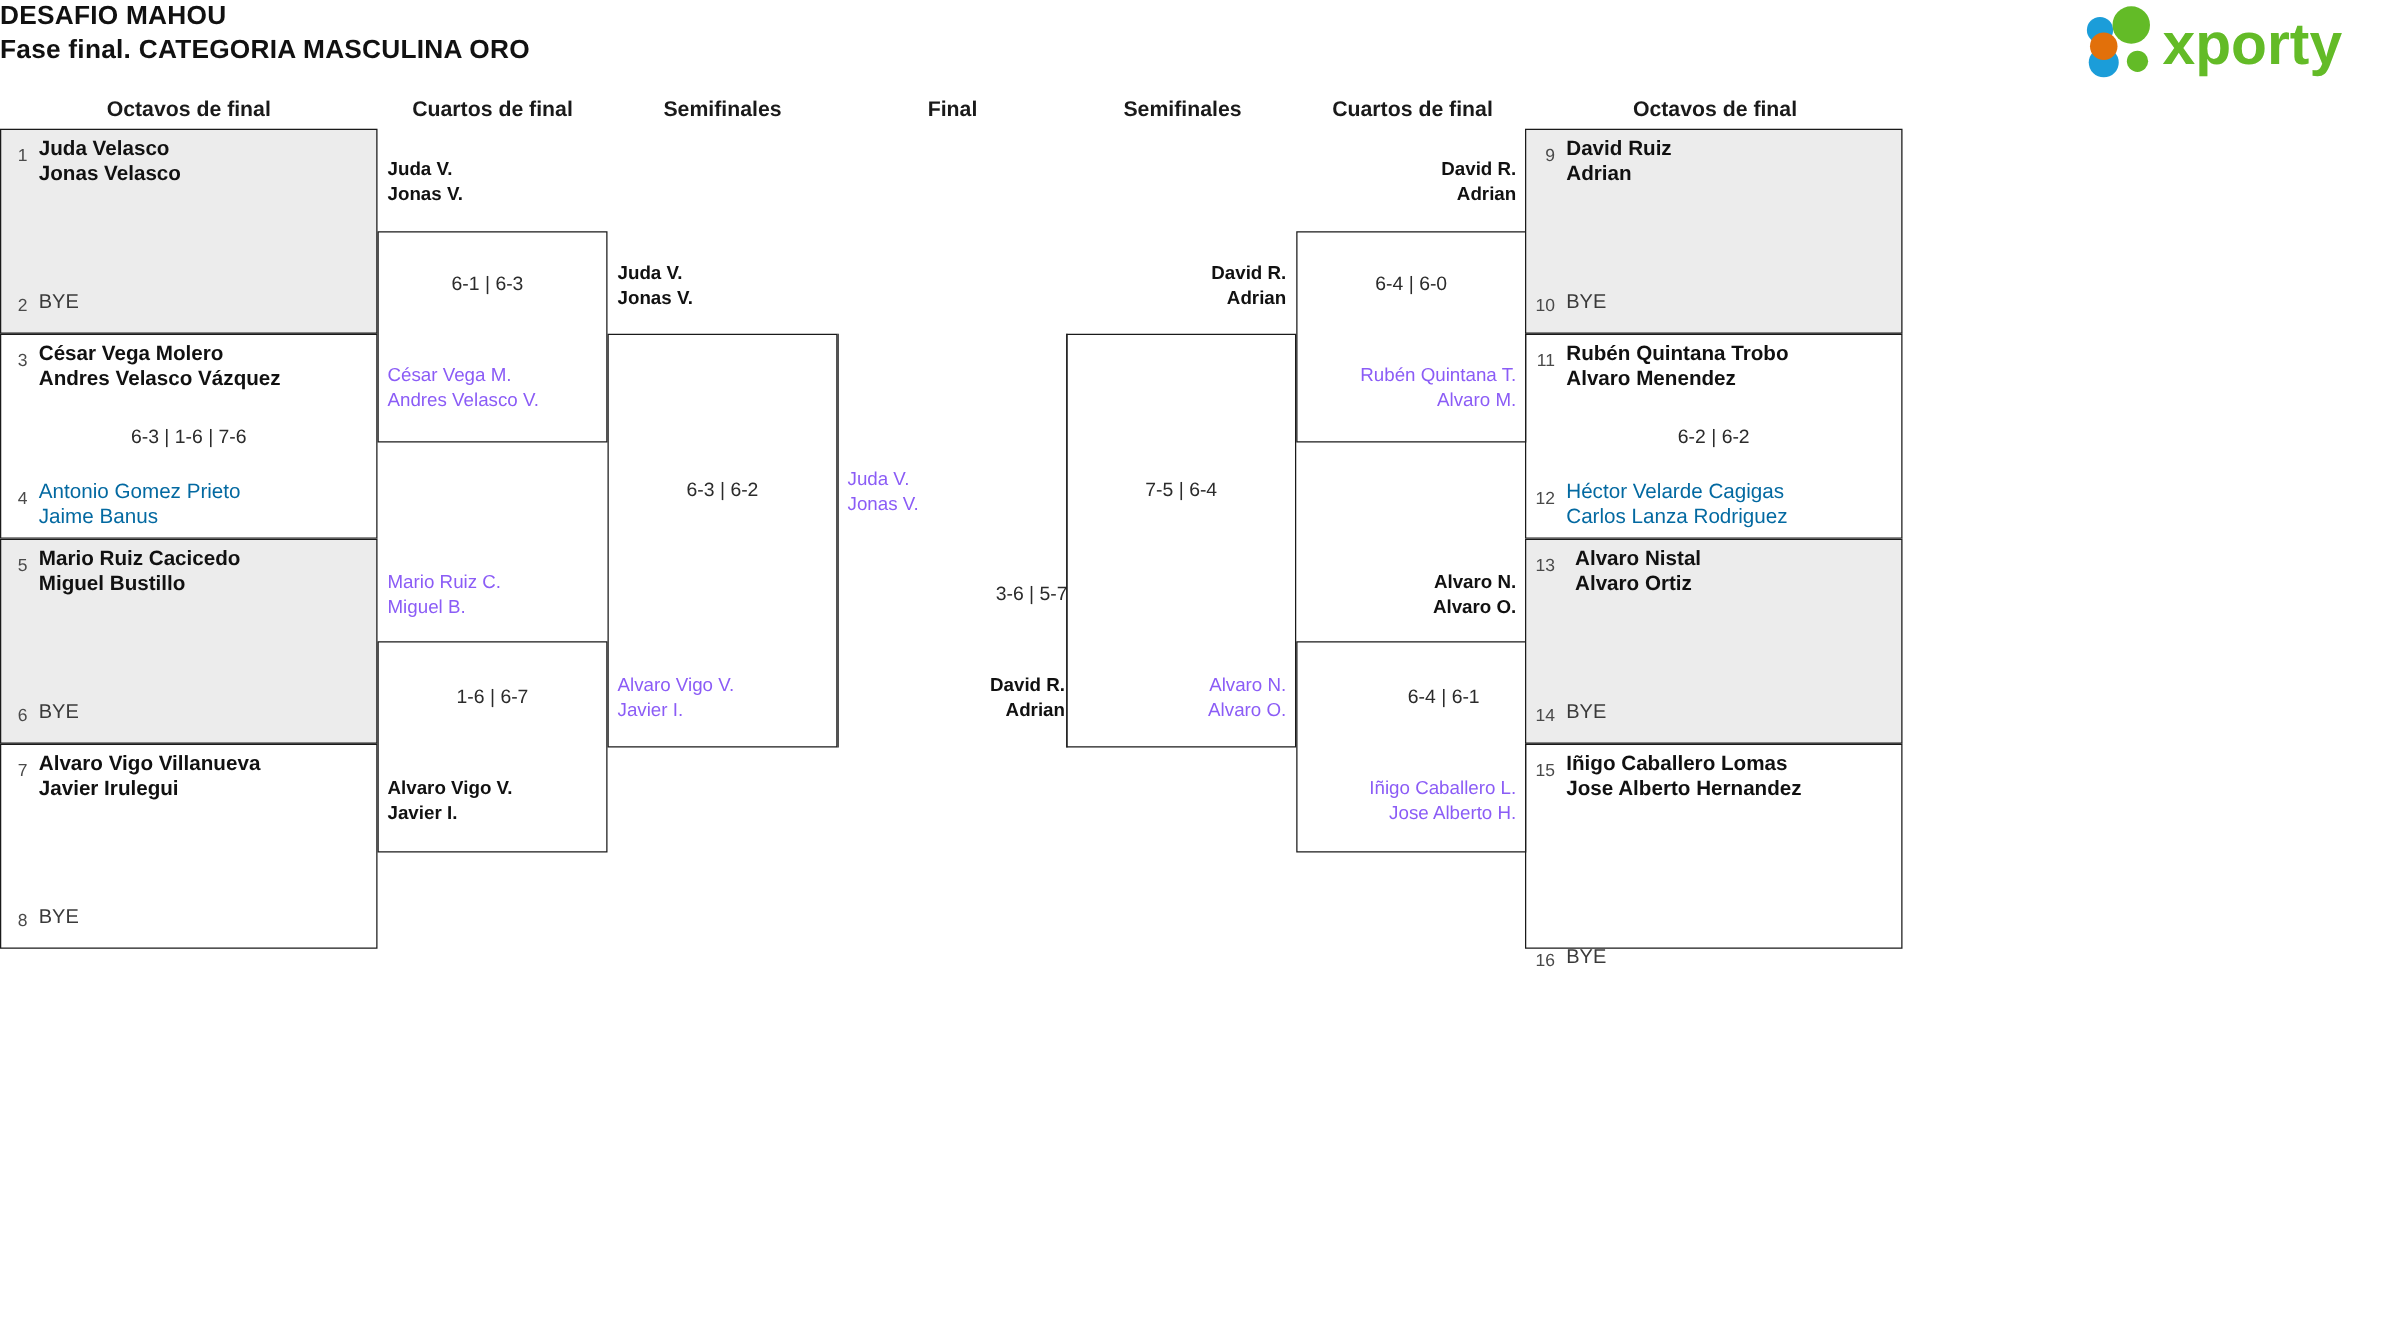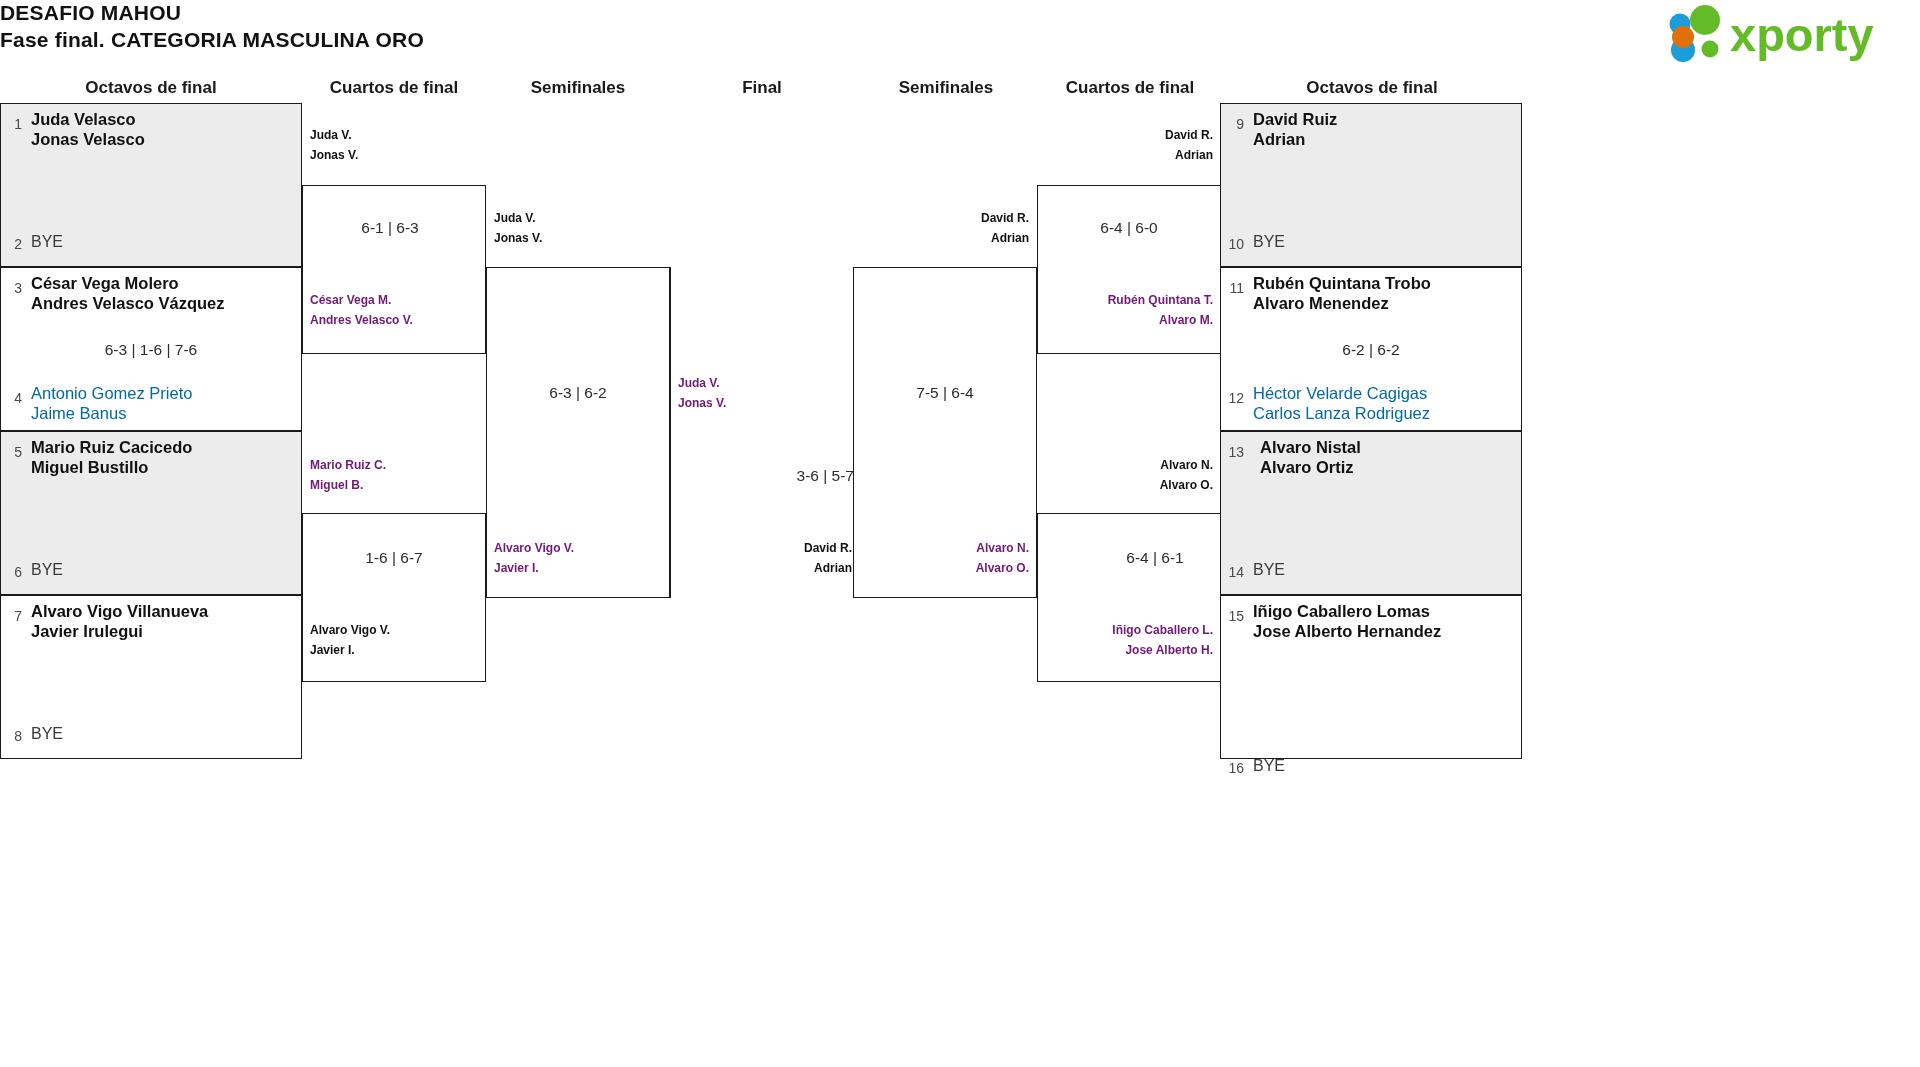--- a/index.html
+++ b/index.html
@@ -51,23 +51,23 @@
   .names.lose { font-weight: 400; color: #0369a1; }
   .names.bye  { font-weight: 400; color: #3a3a3a; font-size: 16px; padding-top: 2px;}
 
   
   .score {
     position: absolute; font-size: 15.5px; color: #2b2b2b;
     line-height: 18px; text-align: center; white-space: nowrap;
   }
 
   
-  .adv { position: absolute; font-size: 12px; line-height: 19.5px; white-space: nowrap; }
+  .adv { position: absolute; font-size: 15px; line-height: 19.5px; white-space: nowrap; }
   .adv.win  { font-weight: 700; color: #111; }
-  .adv.lose { font-weight: 700; color: #701a75; }
+  .adv.lose { font-weight: 400; color: #8b5cf6; }
   .adv.right { text-align: right; }
 
   
   .vline { position: absolute; width: 1.3px; background: #1a1a1a; }
 </style>
 </head>
 <body>
 
 <div id="root">
 

